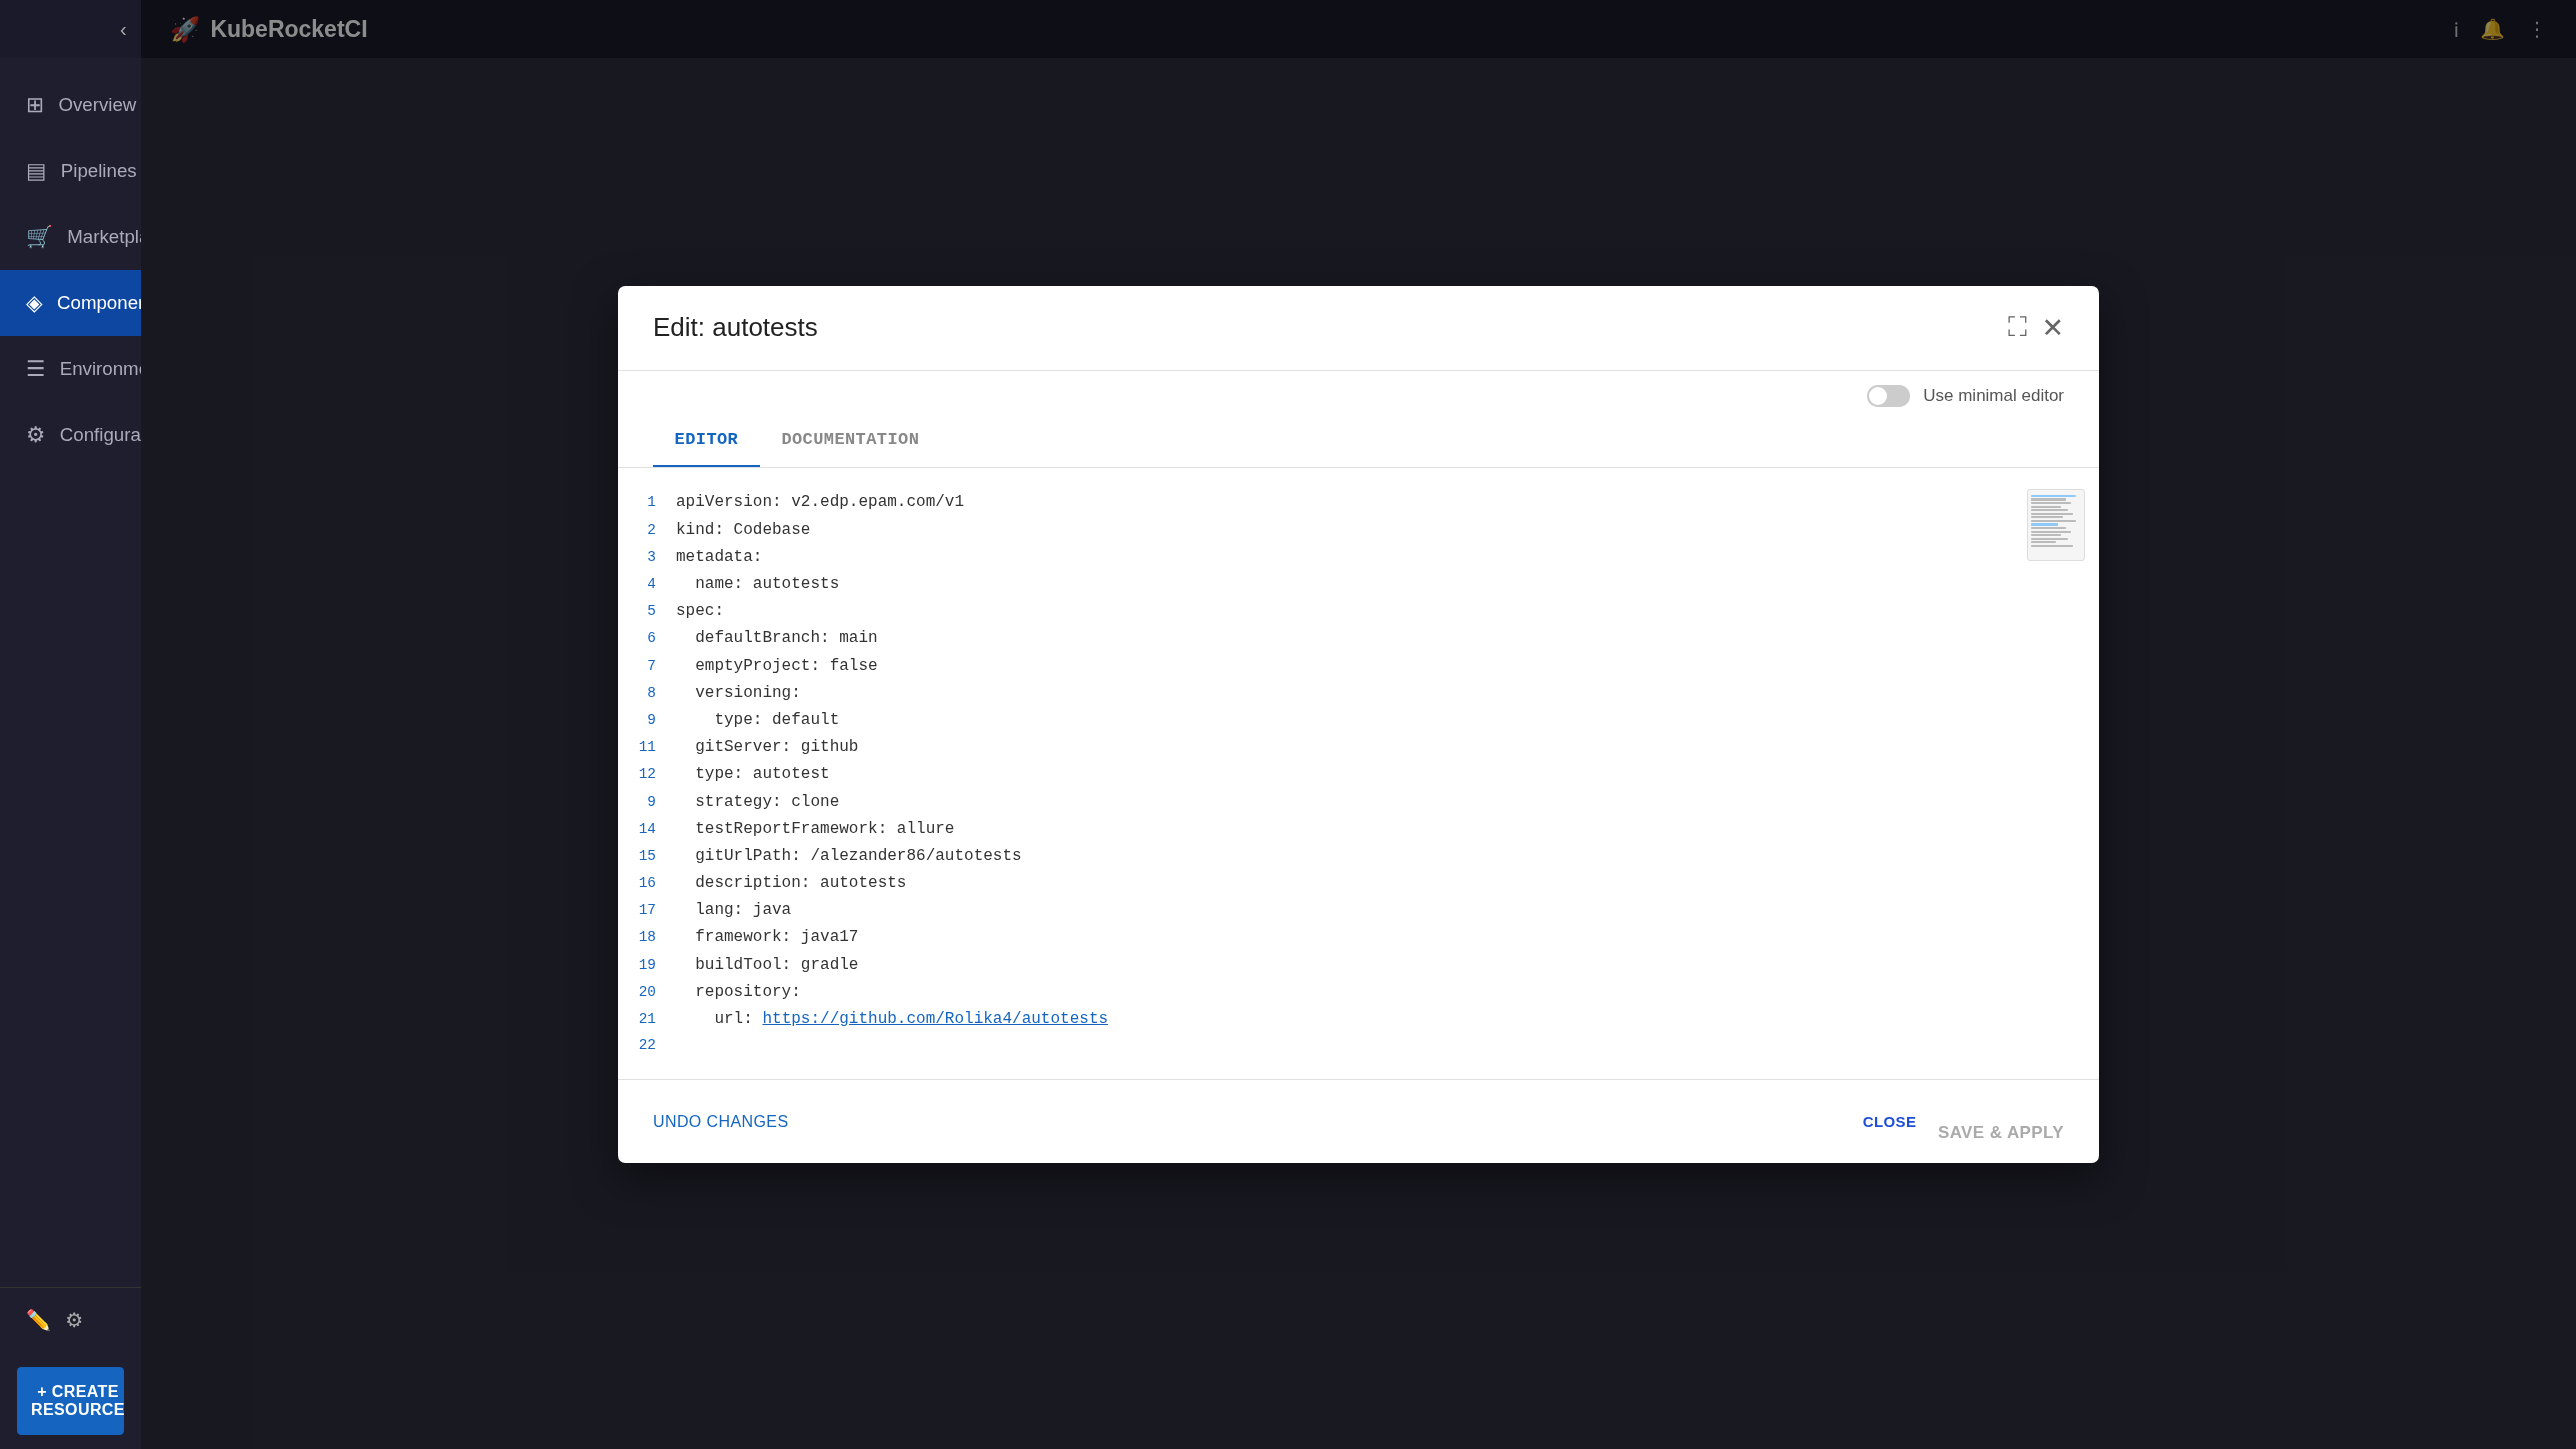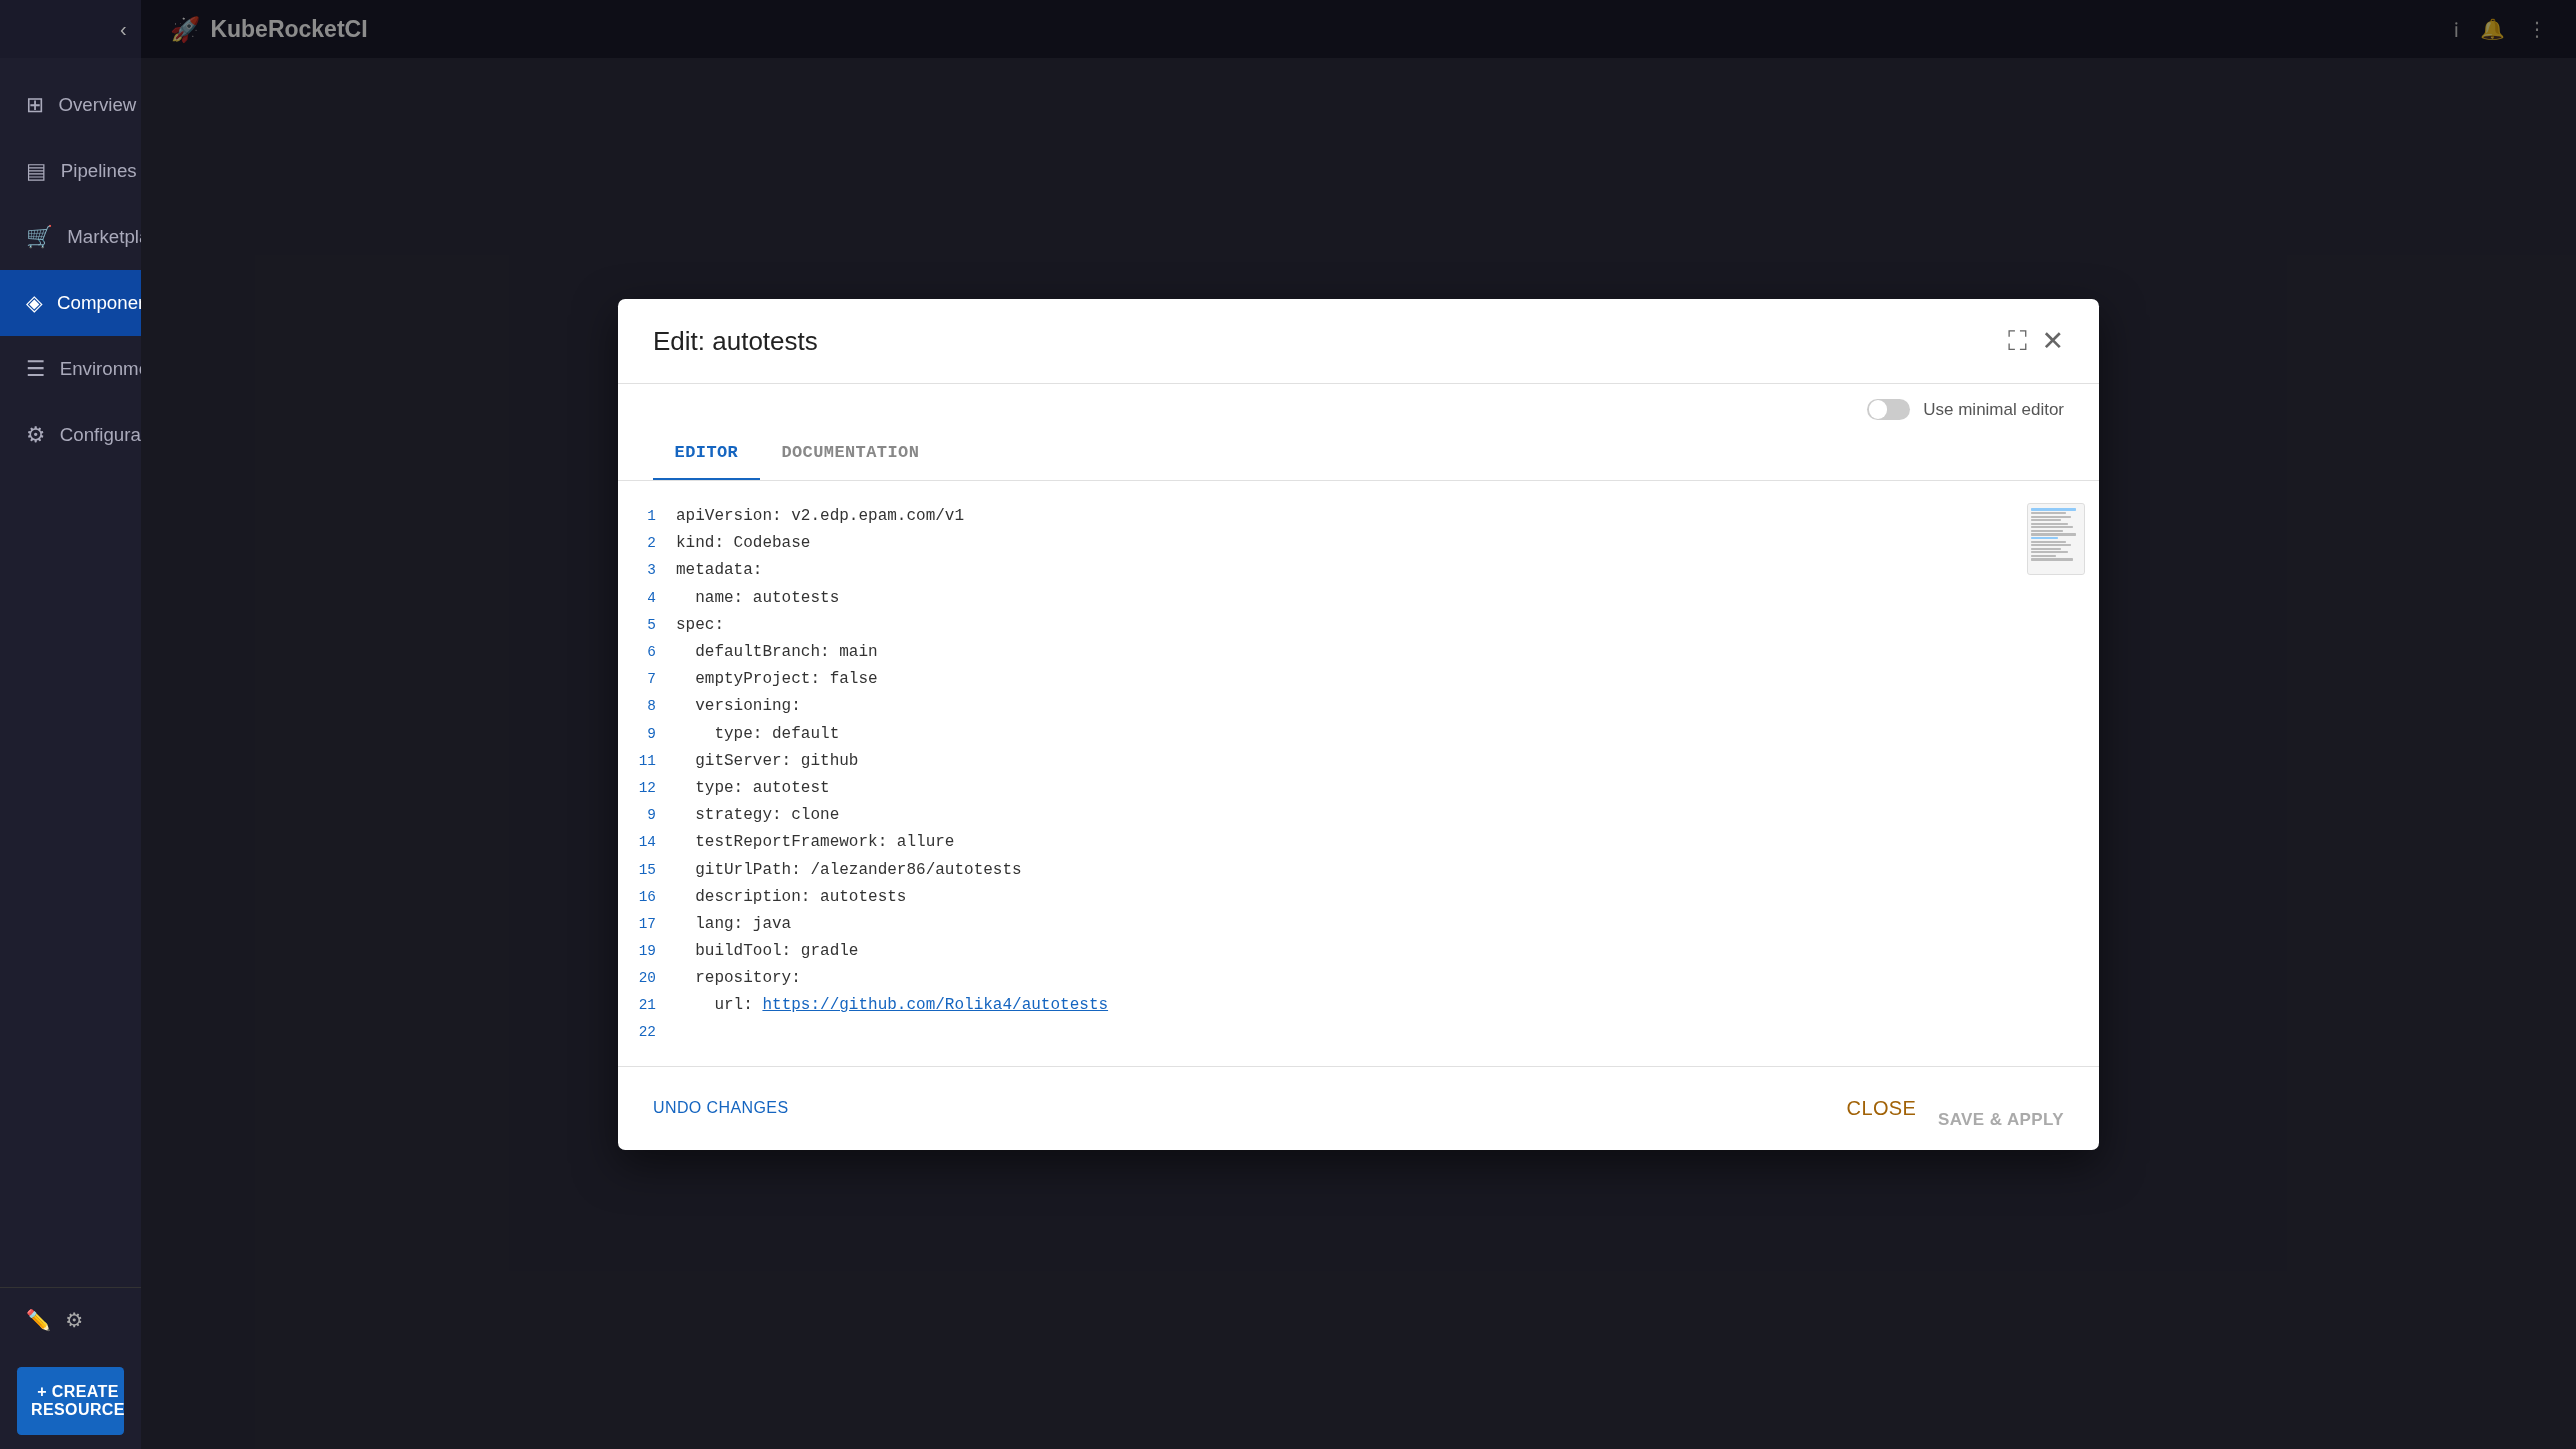--- a/index.html
+++ b/index.html
@@ -292,26 +292,26 @@
       font-weight: 500;
       text-transform: uppercase;
       letter-spacing: 0.4px;
     }
     .footer-right {
       display: flex;
       gap: 21.6px;
       align-items: center;
     }
     .btn-close {
-      font-size: 20px;
-      color: #a16207;
+      font-size: 15px;
+      color: #1d4ed8;
       background: none;
       border: none;
       cursor: pointer;
-      font-weight: 400;
+      font-weight: 700;
       text-transform: uppercase;
       letter-spacing: 0.4px;
     }
     .btn-save {
       font-size: 17px;
       color: #aaa;
       background: none;
       border: none;
       cursor: pointer;
       font-weight: 600;
@@ -459,20 +459,24 @@
               <span class="line-num">15</span>
               <span class="line-content">  gitUrlPath: /alezander86/autotests</span>
             </div>
             <div class="code-line">
               <span class="line-num">16</span>
               <span class="line-content">  description: autotests</span>
             </div>
             <div class="code-line">
               <span class="line-num">17</span>
               <span class="line-content">  lang: java</span>
+            </div>
+            <div class="code-line">
+              <span class="line-num">18</span>
+              <span class="line-content">  framework: java17</span>
             </div>
             <div class="code-line">
               <span class="line-num">19</span>
               <span class="line-content">  buildTool: gradle</span>
             </div>
             <div class="code-line">
               <span class="line-num">20</span>
               <span class="line-content">  repository:</span>
             </div>
             <div class="code-line">

